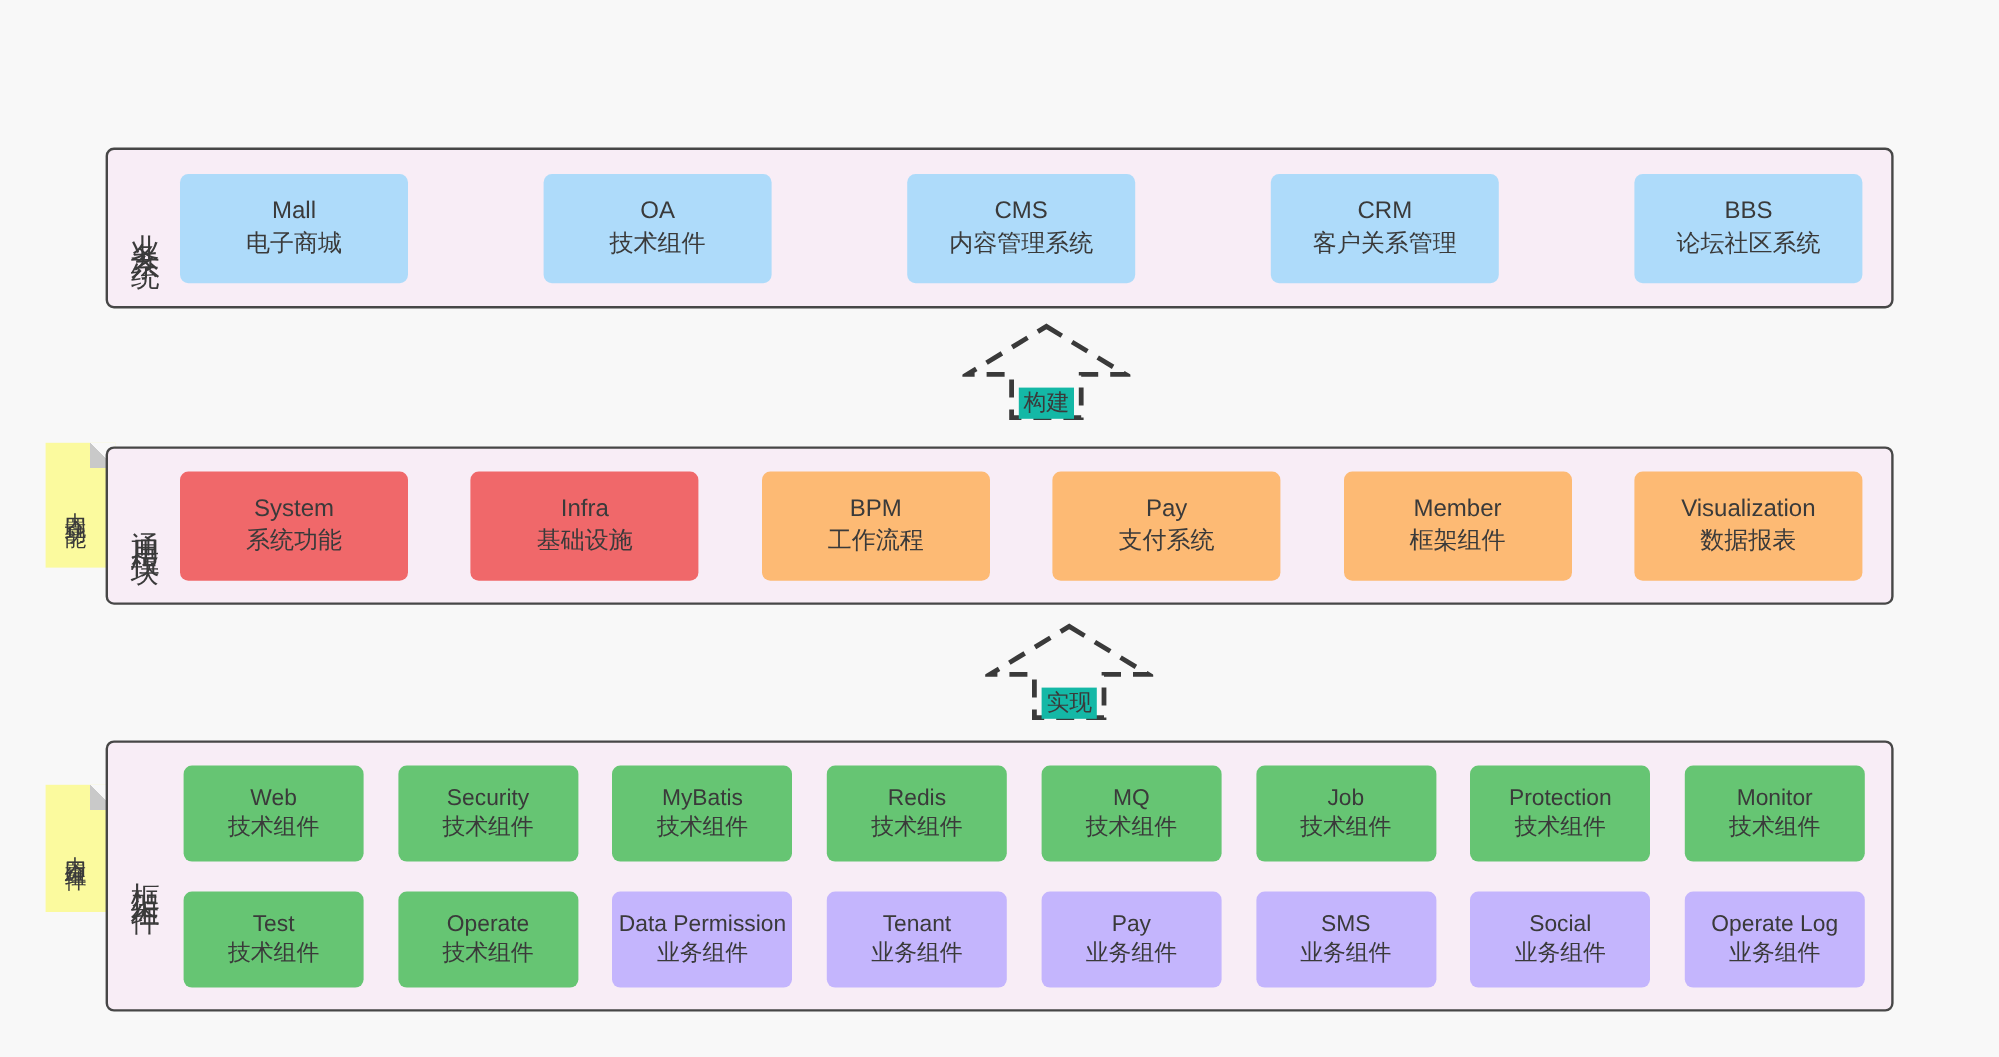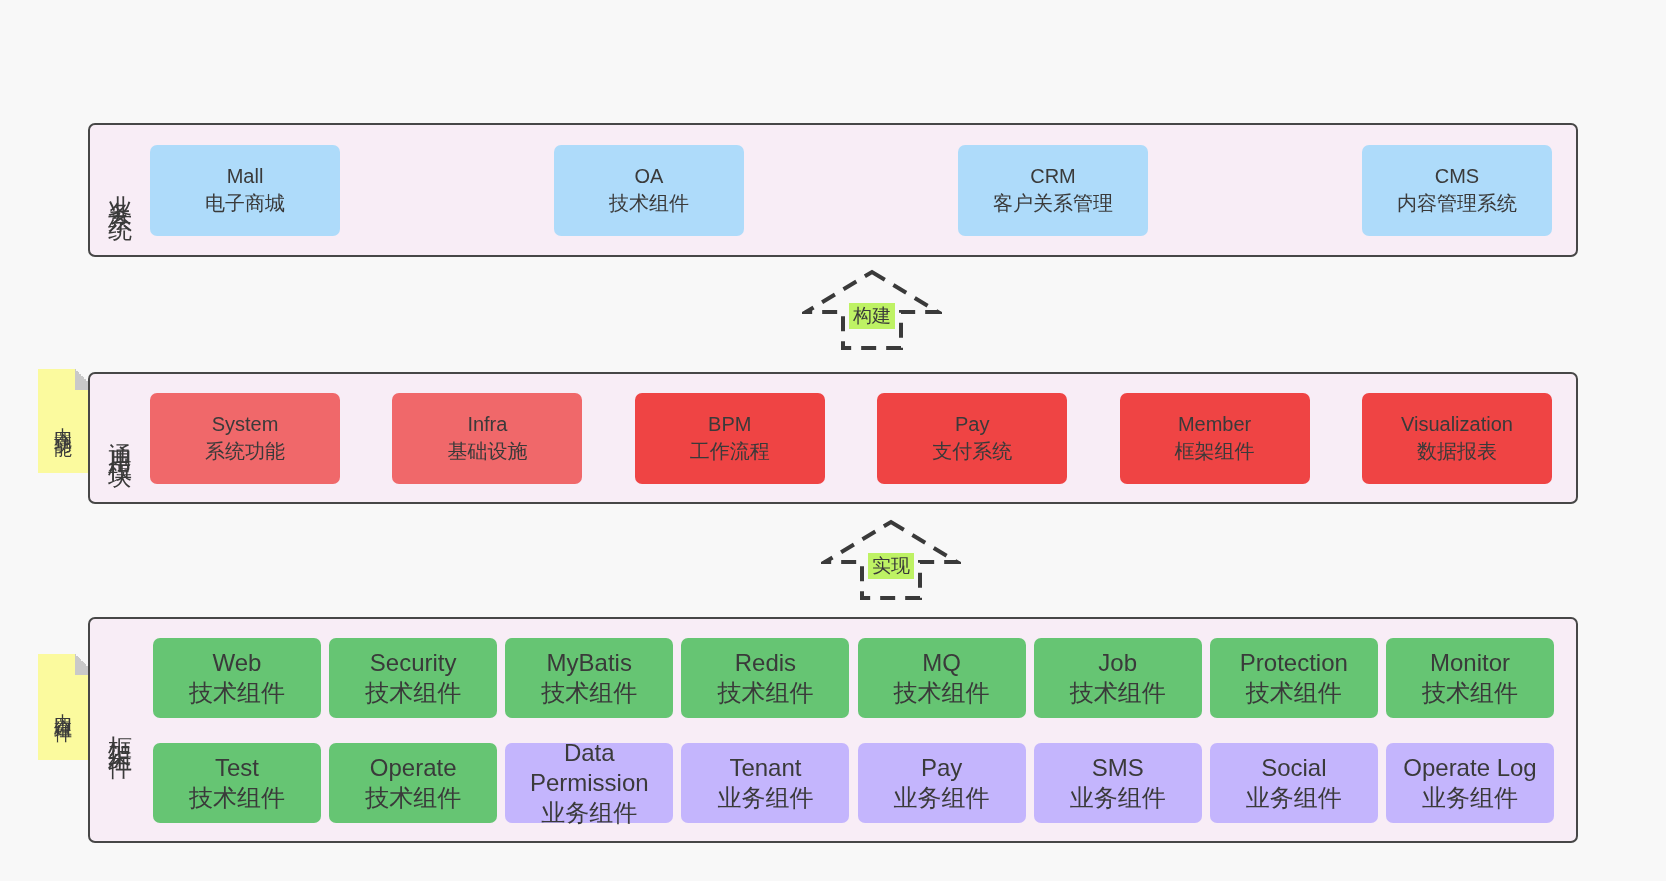--- a/index.html
+++ b/index.html
@@ -25,24 +25,24 @@
   
   .boxes{flex:1;display:flex;align-items:center;justify-content:space-between;padding:0 24px 0 0}
   .box{
     box-sizing:border-box;border-radius:7px;
     display:flex;flex-direction:column;align-items:center;justify-content:center;
     text-align:center;line-height:1.35;font-size:20px;color:#3a3a3a;
   }
   #band1 .box,#band2 .box{width:190px;height:91px}
   .rows{flex:1;display:flex;flex-direction:column;justify-content:center;gap:25px;padding:0 22px 0 3px}
   .rows .boxes{flex:none;padding:0;align-items:stretch}
-  #band3 .box{width:168px;height:80px;font-size:24px;line-height:1.25}
+  #band3 .box{width:150px;height:80px;font-size:19px;line-height:1.25}
   .box.blue{background:#aedbfa}
   .box.red{background:#f0686a}
-  .box.pink{background:#ef4444}
+  .box.pink{background:#fdba74}
   .box.green{background:#66c573}
   .box.green-light{background:#c4b5fd}
   
   .sticky{
     position:absolute;width:58px;background:#fbfa9e;z-index:1;
     display:flex;align-items:center;justify-content:center;
   }
   #sticky1{left:38px;top:369px;height:104px}
   #sticky2{left:38px;top:654px;height:106px}
   .sticky .fold{
@@ -52,47 +52,51 @@
   .sticky-text{
     writing-mode:vertical-rl;text-orientation:upright;
     font-size:18px;letter-spacing:4px;line-height:1;margin-right:8px;color:#3a3a3a;
   }
   
   .arrow{position:absolute;width:140px;height:84px;z-index:0}
   #arrow1{left:802px;top:268px}
   #arrow2{left:821px;top:518px}
   .arrow svg{display:block}
   .arrow-label{
-    position:absolute;left:50%;top:48px;transform:translate(-50%,-50%);
-    background:#bef264;padding:0 4px;font-size:19px;white-space:nowrap;color:#3a3a3a;text-align:center;
+    position:absolute;left:50%;top:68px;transform:translate(-50%,-50%);
+    background:#14b8a6;padding:0 4px;font-size:19px;white-space:nowrap;color:#3a3a3a;text-align:center;
   }
 </style>
 </head>
 <body>
 
 <div class="band" id="band1">
   <div class="band-label-col">
     <span class="band-label">业务系统</span>
   </div>
   <div class="boxes">
       <div class="box blue">
         <div class="en">Mall</div>
         <div class="zh">电子商城</div>
       </div>
       <div class="box blue">
         <div class="en">OA</div>
         <div class="zh">技术组件</div>
       </div>
       <div class="box blue">
+        <div class="en">CMS</div>
+        <div class="zh">内容管理系统</div>
+      </div>
+      <div class="box blue">
         <div class="en">CRM</div>
         <div class="zh">客户关系管理</div>
       </div>
       <div class="box blue">
-        <div class="en">CMS</div>
-        <div class="zh">内容管理系统</div>
+        <div class="en">BBS</div>
+        <div class="zh">论坛社区系统</div>
       </div>
     </div>
 </div>
 
 <div class="arrow" id="arrow1">
   <svg width="140" height="84" viewBox="0 0 140 84">
     <polygon points="70,4 136,44 99,44 99,80 41,80 41,44 4,44" fill="none" stroke="#3a3a3a" stroke-width="4" stroke-dasharray="15 10"></polygon>
   </svg>
   <span class="arrow-label">构建</span>
 </div>

